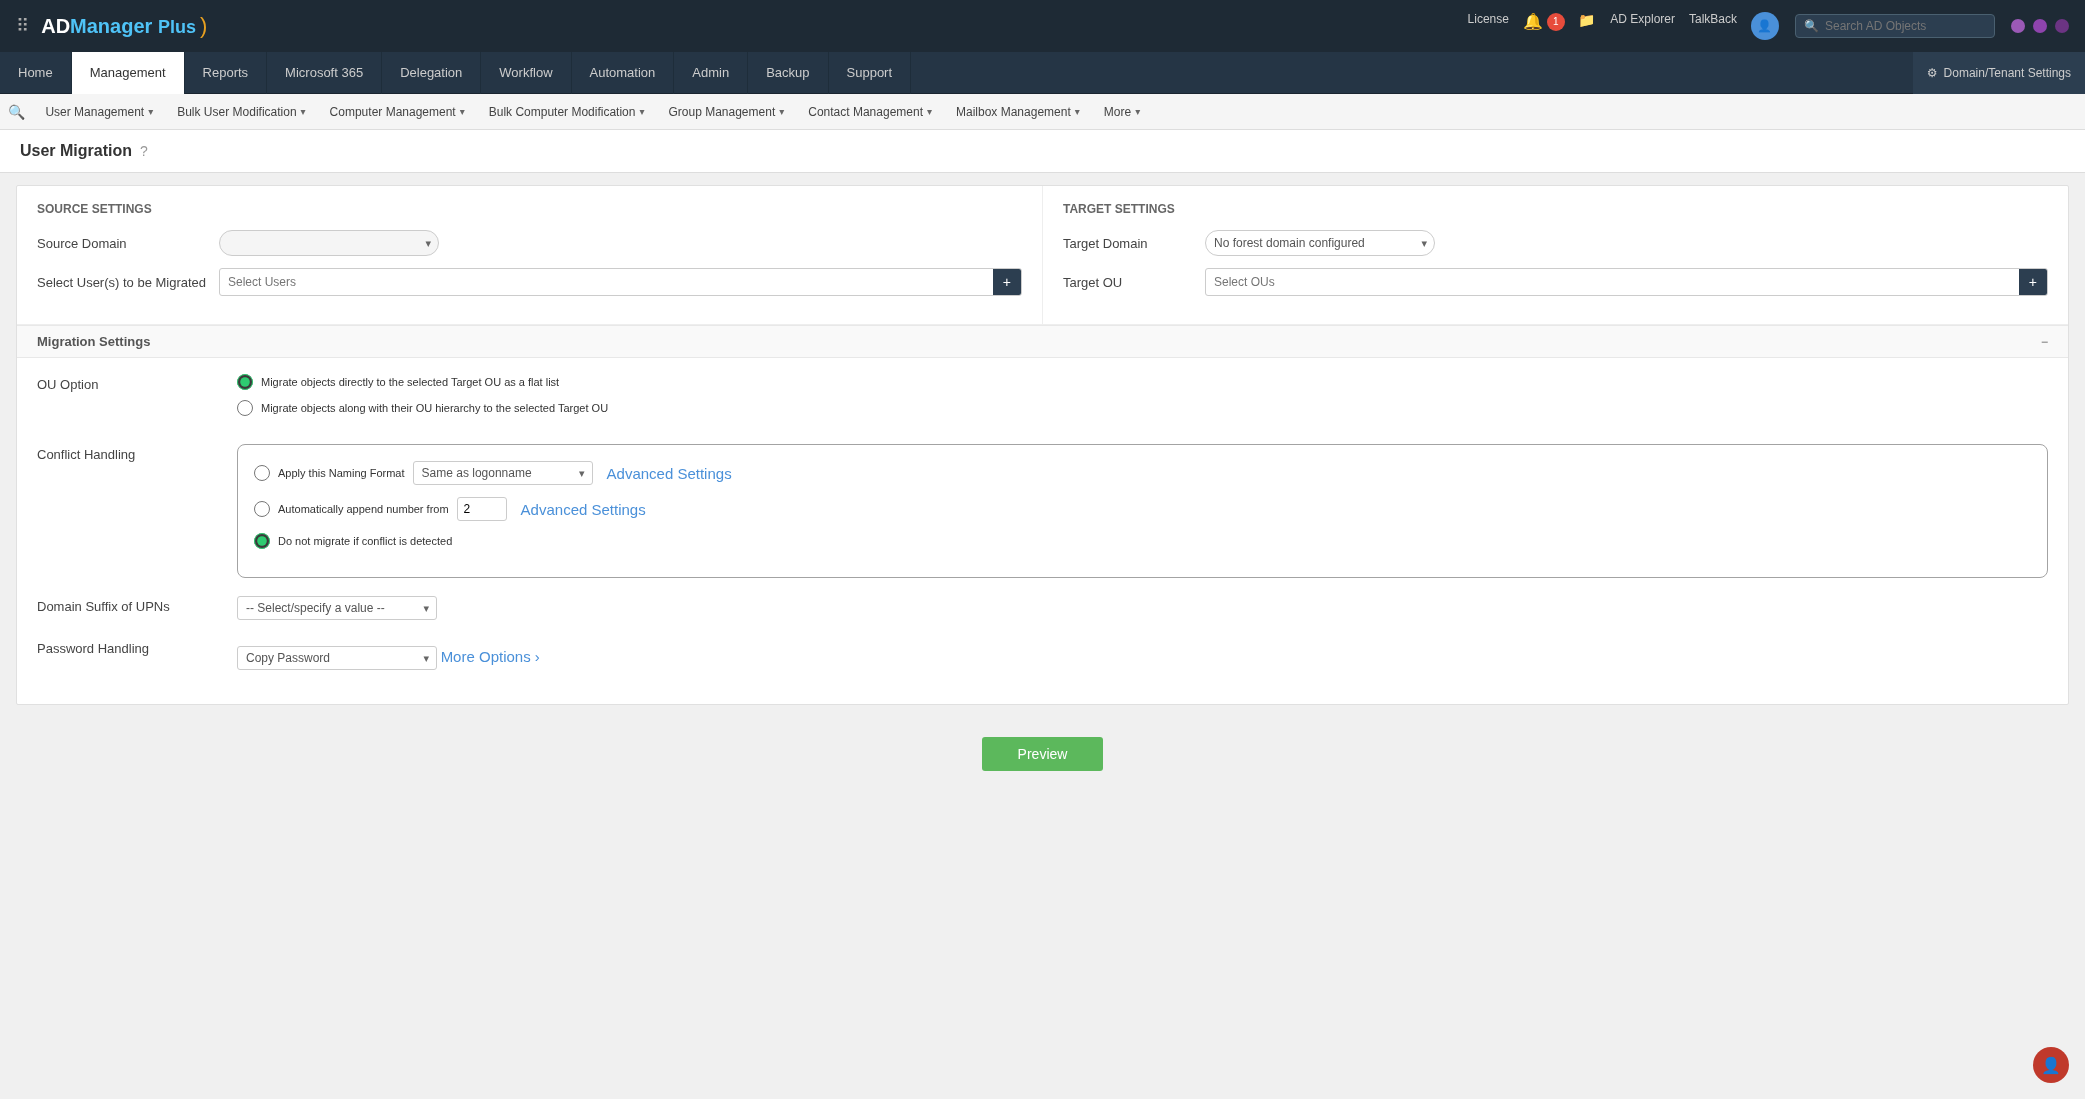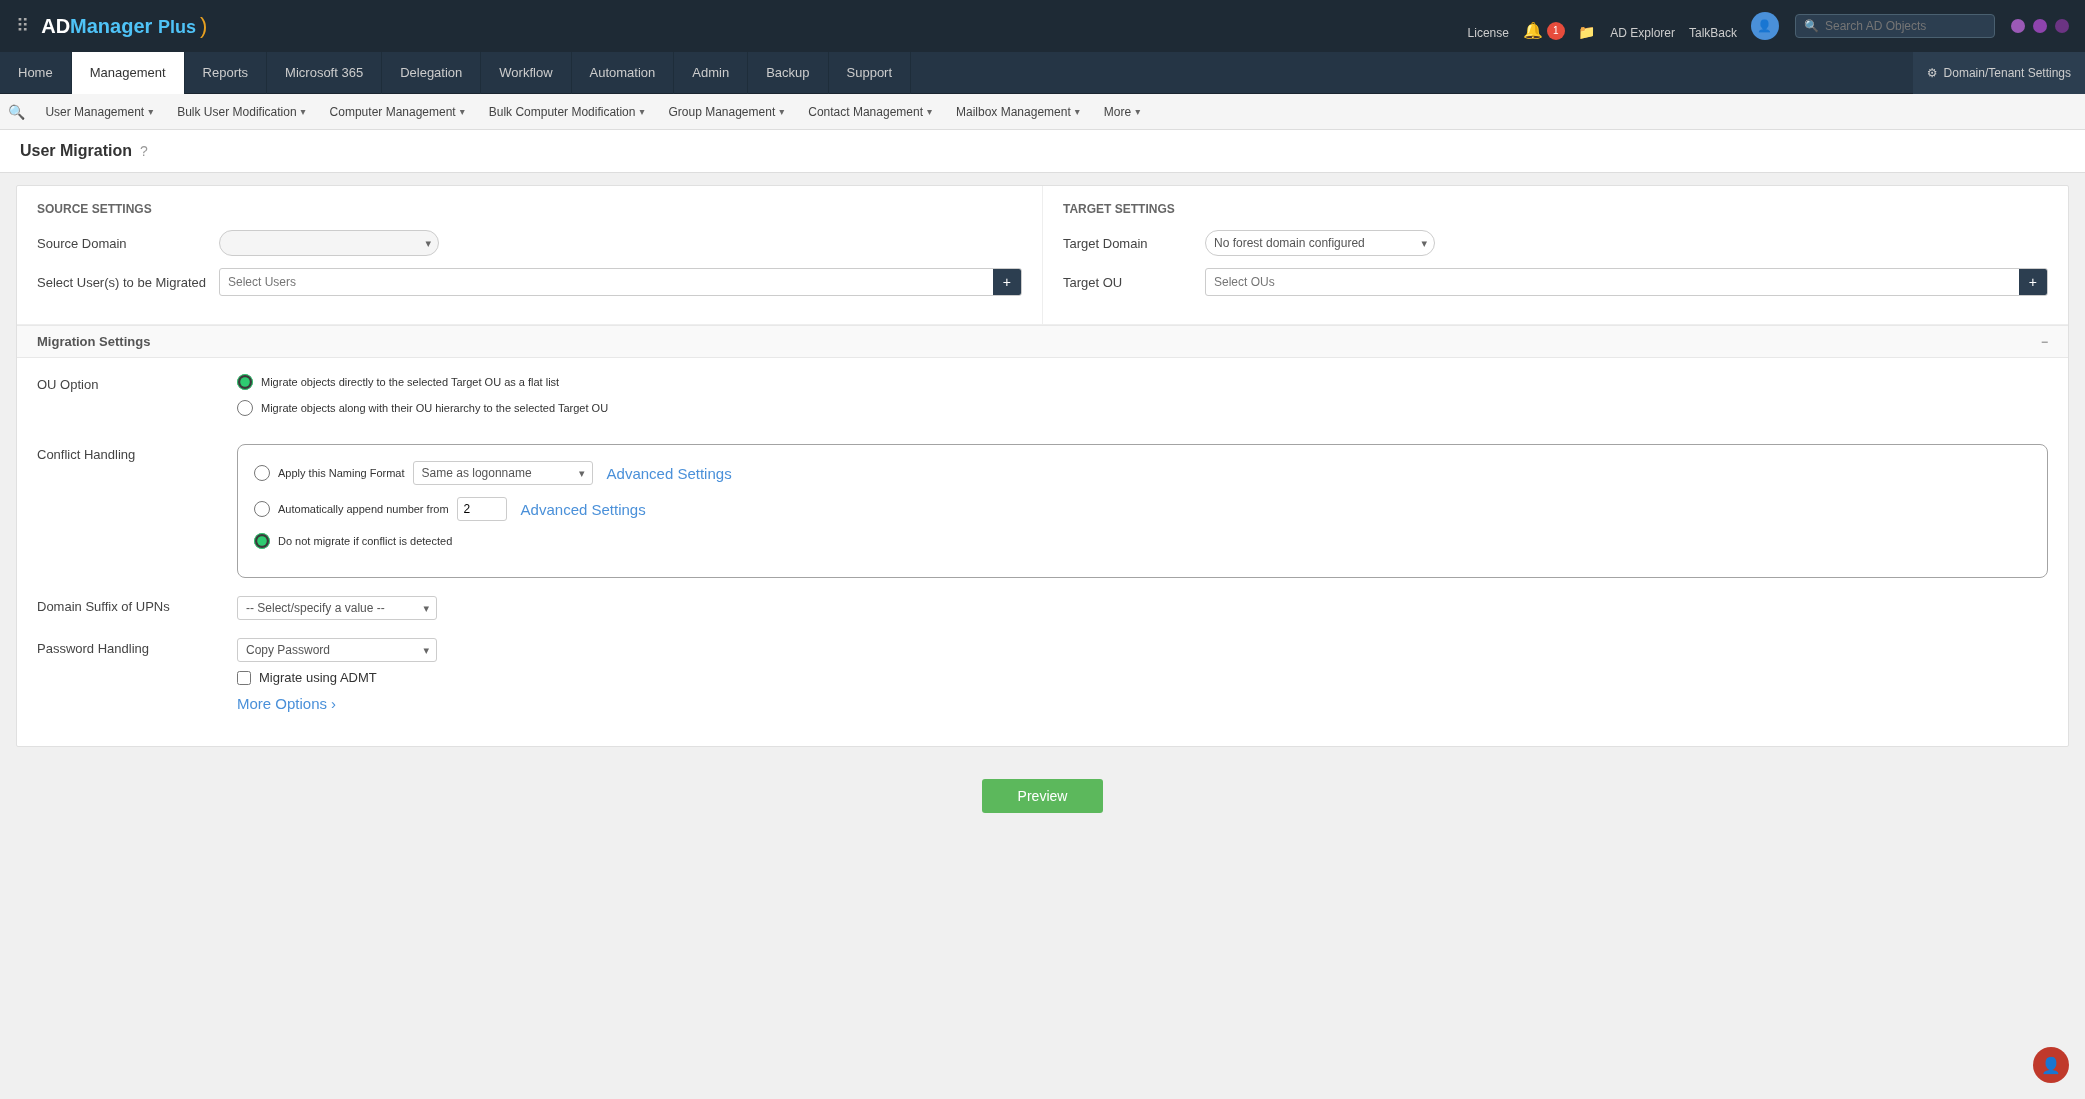--- a/index.html
+++ b/index.html
@@ -13,21 +13,21 @@
       align-items: center;
       justify-content: space-between;
       padding: 0 16px;
     }
     .top-bar-left { display: flex; align-items: center; gap: 12px; }
     .grid-icon { color: #aaa; font-size: 18px; cursor: pointer; }
     .logo { display: flex; align-items: center; gap: 4px; }
     .logo-text { color: #fff; font-size: 20px; font-weight: bold; }
     .logo-accent { color: #e8a020; font-size: 22px; }
     .top-bar-right { display: flex; align-items: center; gap: 16px; }
-    .top-right-links { display: flex; align-items: flex-end; gap: 14px; }
+    .top-right-links { display: flex; align-items: flex-start; gap: 14px; }
     .top-link { color: #ccc; font-size: 12px; cursor: pointer; text-decoration: none; }
     .notif-badge { background: #e74c3c; color: #fff; border-radius: 50%; width: 18px; height: 18px; font-size: 10px; display: flex; align-items: center; justify-content: center; }
     .notif-wrapper { display: flex; align-items: center; gap: 4px; }
     .search-ad { background: #2c3e50; border: 1px solid #4a6070; border-radius: 4px; padding: 4px 8px; color: #aaa; font-size: 12px; width: 200px; display: flex; align-items: center; gap: 6px; }
     .search-ad input { background: transparent; border: none; outline: none; color: #ccc; font-size: 12px; width: 150px; }
     .user-avatar { width: 28px; height: 28px; background: #4a90d9; border-radius: 50%; display: flex; align-items: center; justify-content: center; color: #fff; font-size: 12px; cursor: pointer; }
     .circles { display: flex; gap: 8px; align-items: center; }
     .circle { width: 14px; height: 14px; border-radius: 50%; }
 
     
@@ -579,24 +579,20 @@
 
       <div class="setting-row">
         <div class="setting-label">Password Handling</div>
         <div class="setting-options">
           <div class="pw-select-wrapper">
             <select class="inline-select" style="min-width:200px;">
               <option>Copy Password</option>
             </select>
           </div>
 
-          <div class="checkbox-row">
-            <input type="checkbox" class="checkbox-input" style="">
-            <label class="checkbox-label">Migrate using ADMT</label>
-          </div>
 
           <div class="more-options-link">
             <span>More Options</span>
             <span>›</span>
           </div>
         </div>
       </div>
 
     </div>
   </div>

